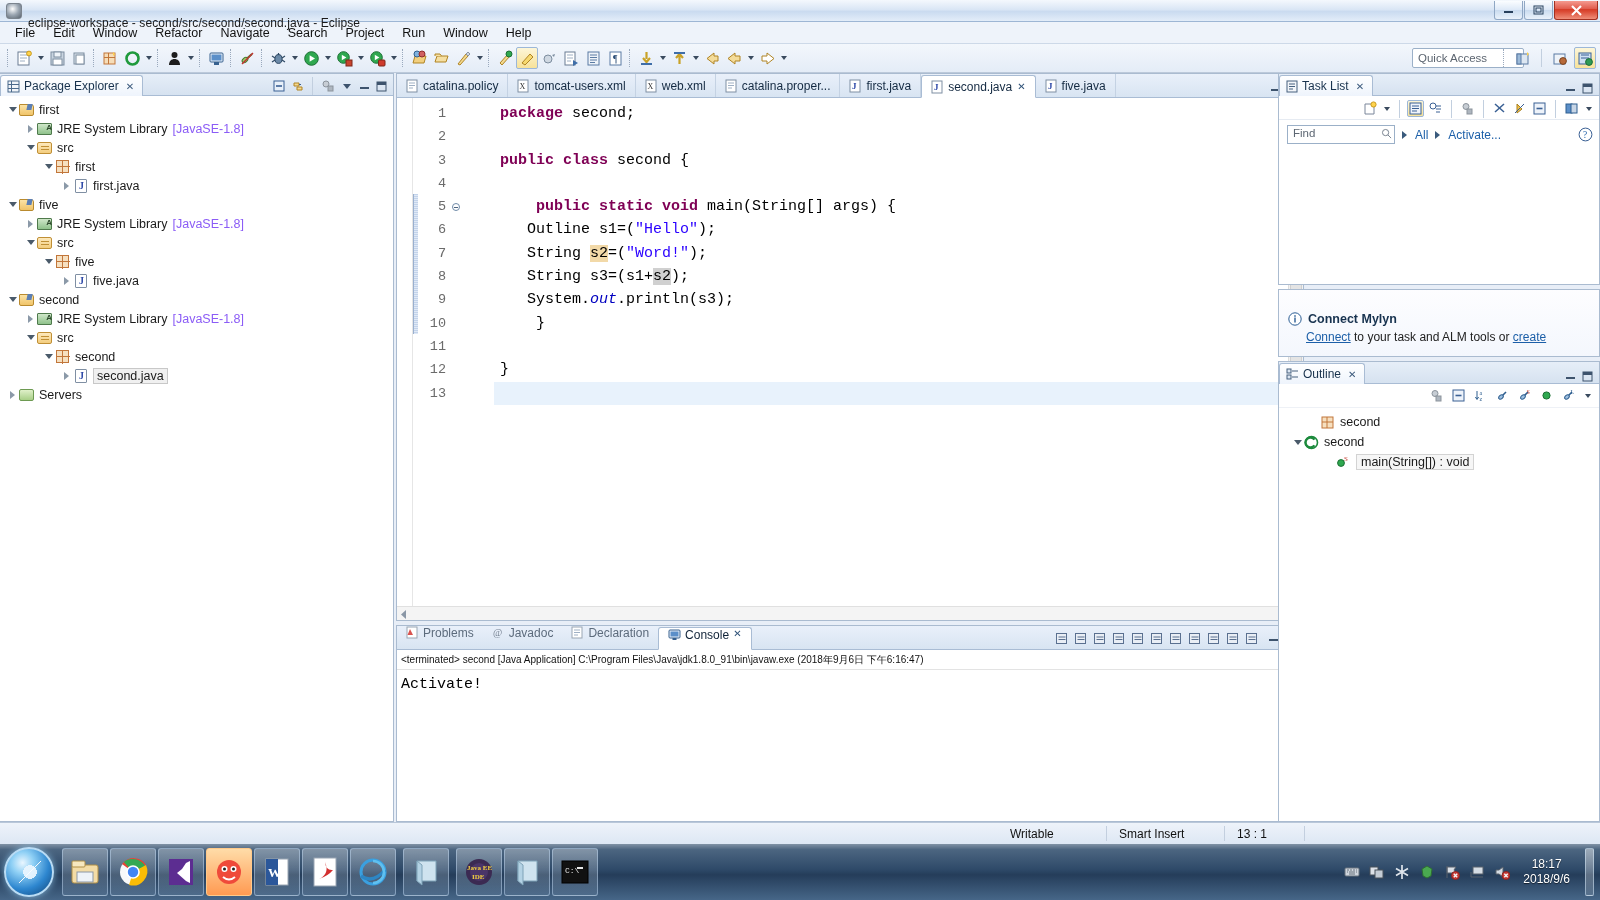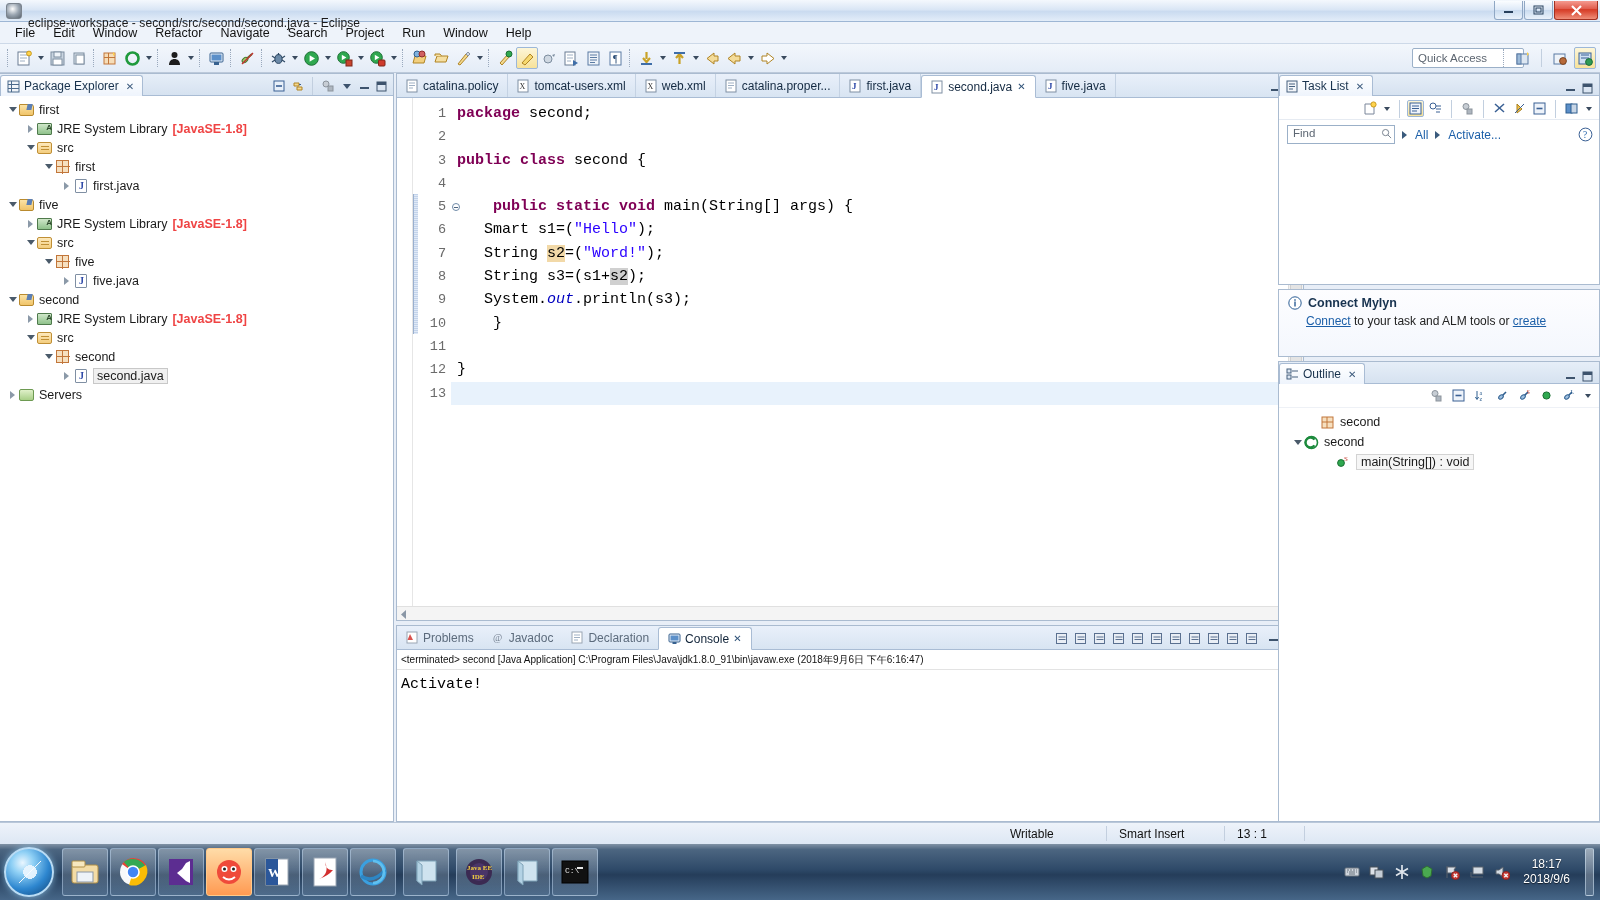--- a/index.html
+++ b/index.html
@@ -92,21 +92,21 @@
 
   
   #pkg-explorer { left:0; top:0; width:394px; bottom:0; border-left:none; }
   .tree { padding:4px 0 0 0; font-size:12.5px; color:#1a1a1a; }
   .trow { height:19px; display:flex; align-items:center; white-space:nowrap; }
   .trow.selected .lbl-box { background:#f0f0f0; border:1px solid #c8c8c8; padding:0 3px; margin:-1px 0; }
   .tw { width:13px; display:flex; align-items:center; justify-content:center; flex:none; }
   .tw i.open  { width:0;height:0;border-left:4px solid transparent;border-right:4px solid transparent;border-top:5px solid #4a5a6a; }
   .tw i.closed{ width:0;height:0;border-top:4px solid transparent;border-bottom:4px solid transparent;border-left:5px solid #8b99a8; }
   .ticon { width:17px;height:16px;margin-right:3px;flex:none;position:relative; }
-  .lbl-gray { color:#ef4444;font-weight:bold; }
+  .lbl-gray { color:#8b5cf6; }
 
   
   .ic-proj { background:linear-gradient(#fbe3a6,#f0c469); border:1px solid #b98a2e; border-radius:1px 3px 2px 2px;
              width:15px;height:12px; margin-top:2px; }
   .ic-proj:after { content:""; position:absolute; right:1px; top:-1px; width:5px;height:6px;
              background:#5b7fb5; transform:skewX(-12deg); }
   .ic-jre { width:15px;height:12px;margin-top:2px;background:linear-gradient(#cfe7c9,#8fc28b);
             border:1px solid #4f7a4c; border-radius:1px; }
   .ic-jre:after { content:"A"; position:absolute; right:-1px; top:-1px; font-size:8px; color:#2d4a2c; font-weight:bold; }
   .ic-src { width:15px;height:12px;margin-top:2px;background:linear-gradient(#fde9bd,#f3cd7e);
@@ -138,39 +138,39 @@
   .gutter { width:38px; background:#fff; text-align:right; padding-top:4px; flex:none;
             font-family:"Liberation Mono", monospace; font-size:13.5px; color:#6b6b6b; position:relative; }
   .gutter .gl { height:23.3px; line-height:23.3px; padding-right:5px; position:relative; }
   .fold-mark { position:absolute; right:-9px; top:8px; width:8px;height:8px; border:1px solid #6f8aa8;
                border-radius:50%; background:#fff; }
   .fold-mark:after { content:""; position:absolute; left:1px; top:3px; width:4px;height:1px; background:#4c6480; }
   .gutter-bar { position:absolute; left:0; top:0; width:5px;
                 background:repeating-linear-gradient(to bottom,#c3d3ea 0,#c3d3ea 1px,#e0e9f6 1px,#e0e9f6 2px);
                 border-left:1px solid #9ab0cf; }
   .code { flex:1; padding-top:4px; font-family:"Liberation Mono", monospace; font-size:15px;
-          color:#000; position:relative; overflow:hidden; }
+          color:#000; position:relative; overflow:hidden;margin-left:43px; }
   .code .ln { height:23.3px; line-height:23.3px; white-space:pre; padding-left:6px; }
   .code .ln.curline { background:#e8f2fc; }
   .kw  { color:#7f0055; font-weight:bold; }
   .str { color:#2a00ff; }
   .fld { color:#0000c0; font-style:italic; }
   .hl-write { background:#f2d9a8; }
   .hl-read  { background:#d0d0d0; }
   .vscroll { position:absolute; right:0; top:24px; bottom:14px; width:15px;
              background:#f2f2f2; border-left:1px solid #dcdcdc; }
   .vscroll .thumb { position:absolute; top:0; left:1px; width:12px; height:94%; background:#e4e4e4; border:1px solid #d0d0d0; }
   .hscroll { position:absolute; left:0; right:15px; bottom:0; height:14px; background:#f4f4f4;
              border-top:1px solid #e0e0e0; }
 
   
   #console-panel { left:396px; top:552px; right:296px; bottom:0; background:#fff; }
   .con-tabbar { height:24px; display:flex; align-items:flex-end; background:linear-gradient(#e9f0fa,#d8e4f2);
                 border-bottom:1px solid #a9bcd4; }
-  .con-tab { height:23px; display:flex; align-items:center; gap:4px; padding:0 9px; font-size:12px; color:#5c6b7c; }
+  .con-tab { height:23px; display:flex; align-items:flex-start; gap:4px; padding:0 9px; font-size:12px; color:#5c6b7c; }
   .con-tab.active { background:#fff; border:1px solid #a9bcd4; border-bottom:1px solid #fff;
                     border-radius:3px 3px 0 0; position:relative; top:1px; color:#102338; }
   .con-head { height:20px; font-size:10px; color:#111; padding:3px 0 0 4px;
               border-bottom:1px solid #e3e3e3; white-space:nowrap; overflow:hidden; }
   .con-out { padding:6px 0 0 4px; font-family:"Liberation Mono", monospace; font-size:15px; color:#000; }
 
   
   #task-list { left:1278px; top:0; right:0; height:212px; }
   #mylyn-box { position:absolute; left:1278px; top:216px; right:0; height:68px;
                background:linear-gradient(#fdfdff,#f4f7fd); border:1px solid #aabbd0; }
@@ -178,21 +178,21 @@
   .tl-toolbar { height:24px; display:flex; align-items:center; gap:3px; padding:2px 5px 0 8px;
                 border-bottom:1px solid #e6ebf2; }
   .tl-find { margin:5px 0 0 8px; display:flex; align-items:center; gap:6px; }
   .find-input { width:108px;height:19px;background:#fff;border:1px solid #9bb0c8; font-size:11.5px;
                 color:#5d6773; padding:1px 16px 1px 5px; position:relative; }
   .find-wrap { position:relative; }
   .find-wrap .mag { position:absolute; right:3px; top:3px; width:11px;height:11px; }
   .lnk { color:#1c5fa8; font-size:12px; }
   .lnk.u { text-decoration:underline; }
   .mylyn-title { display:flex; align-items:center; gap:6px; padding:6px 0 0 9px; font-weight:bold;
-                 font-size:12.5px; color:#17324f; }
+                 font-size:12.5px; color:#17324f;margin-top:16px; }
   .mylyn-sub { padding:4px 0 0 27px; font-size:12px; color:#222; }
   .ol-toolbar { height:24px; display:flex; align-items:center; justify-content:flex-end; gap:5px;
                 padding:0 6px; border-bottom:1px solid #eef1f6; }
   .ol-row { height:20px; display:flex; align-items:center; font-size:12.5px; padding-left:6px; }
   .ol-row .boxsel { border:1px solid #d3d3d3; background:#f6f6f6; padding:0 4px; }
 
   
   .statusbar { position:absolute; left:0; right:0; bottom:56px; height:22px;
                background:linear-gradient(#eef3fa,#dde7f4); border-top:1px solid #b9c7d9;
                display:flex; align-items:center; font-size:12px; color:#101010; }
@@ -805,21 +805,21 @@
             <div class="gl"><span>11</span></div>
             <div class="gl"><span>12</span></div>
             <div class="gl"><span>13</span></div>
           </div>
         <div class="code" id="code-body">
             <div class="ln"><span class="kw">package </span><span>second;</span></div>
             <div class="ln">&nbsp;</div>
             <div class="ln"><span class="kw">public </span><span class="kw">class </span><span>second {</span></div>
             <div class="ln">&nbsp;</div>
             <div class="ln"><span>    </span><span class="kw">public </span><span class="kw">static </span><span class="kw">void </span><span>main(String[] args) {</span></div>
-            <div class="ln"><span>   Smart s1=(</span><span class="str">"Hello"</span><span>);</span></div>
+            <div class="ln"><span>   Outline s1=(</span><span class="str">"Hello"</span><span>);</span></div>
             <div class="ln"><span>   String </span><span class="hl-write">s2</span><span>=(</span><span class="str">"Word!"</span><span>);</span></div>
             <div class="ln"><span>   String s3=(s1+</span><span class="hl-read">s2</span><span>);</span></div>
             <div class="ln"><span>   System.</span><span class="fld">out</span><span>.println(s3);</span></div>
             <div class="ln"><span>    }</span></div>
             <div class="ln">&nbsp;</div>
             <div class="ln"><span>}</span></div>
             <div class="ln curline">&nbsp;</div>
           </div>
       </div>
 

